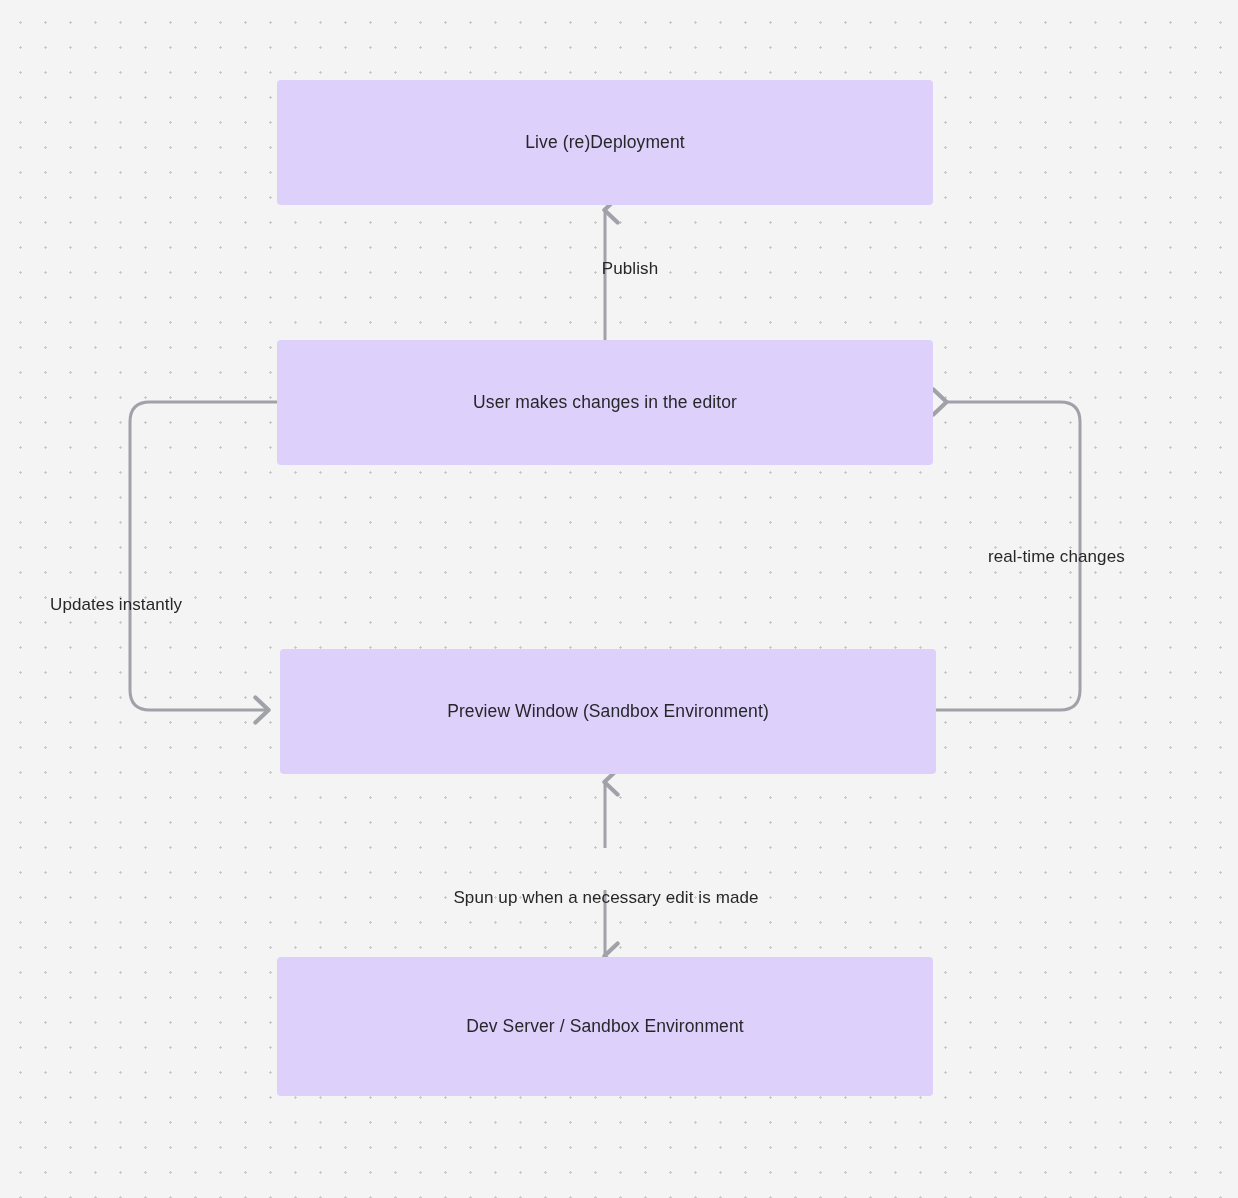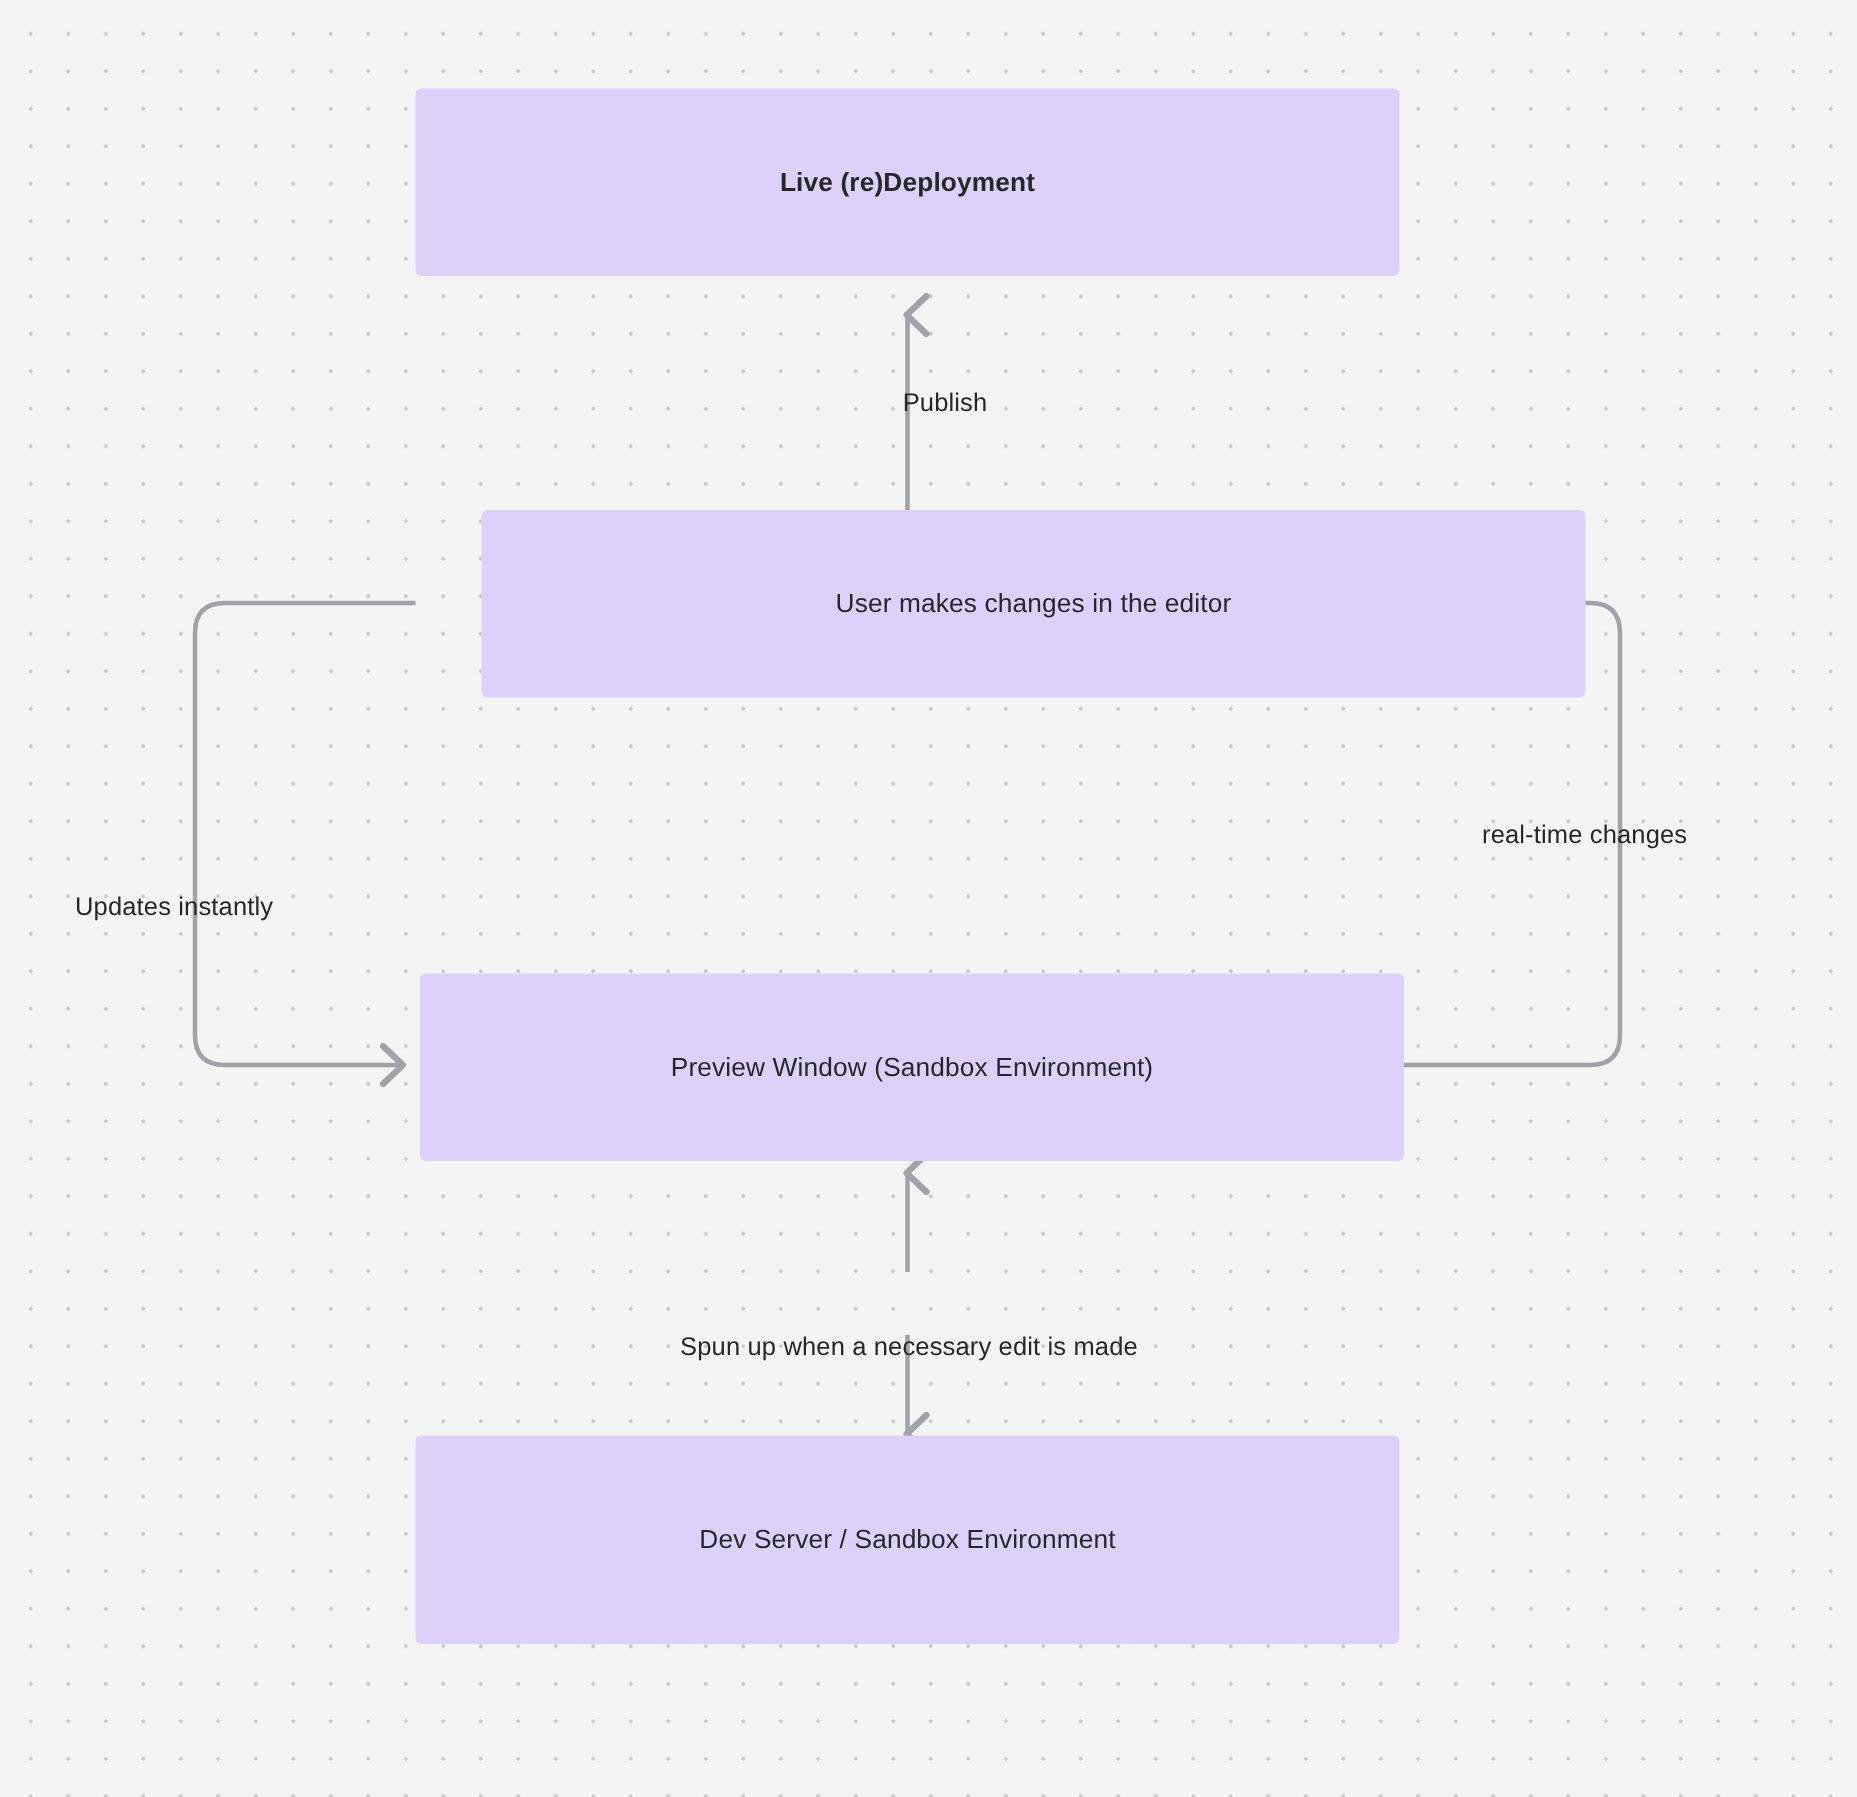--- a/index.html
+++ b/index.html
@@ -84,25 +84,25 @@
     <g>
       <path d="M933,710 L1060,710 Q1080,710 1080,690 L1080,422 Q1080,402 1060,402 L946,402" fill="none" stroke="#a1a1aa" stroke-width="3" marker-end="url(#arrow-left)"></path>
     </g>
 
     <g>
       <path d="M605,848 L605,782" fill="none" stroke="#a1a1aa" stroke-width="3" marker-end="url(#arrow-up)"></path>
       <path d="M605,890 L605,956" fill="none" stroke="#a1a1aa" stroke-width="3" marker-end="url(#arrow-down)"></path>
     </g>
   </svg>
 
-  <div class="node" style="left:277px; top:59px; width:656px; height:125px;font-weight:bold;">
+  <div class="node" style="left:277px; top:80px; width:656px; height:125px;">
     <span>Live (re)Deployment</span>
   </div>
 
-  <div class="node" style="left:277px; top:340px; width:736px; height:125px;margin-left:44px;">
+  <div class="node" style="left:277px; top:340px; width:656px; height:125px;">
     <span>User makes changes in the editor</span>
   </div>
 
   <div class="node" style="left:280px; top:649px; width:656px; height:125px;">
     <span>Preview Window (Sandbox Environment)</span>
   </div>
 
   <div class="node" style="left:277px; top:957px; width:656px; height:139px;">
     <span>Dev Server / Sandbox Environment</span>
   </div>

